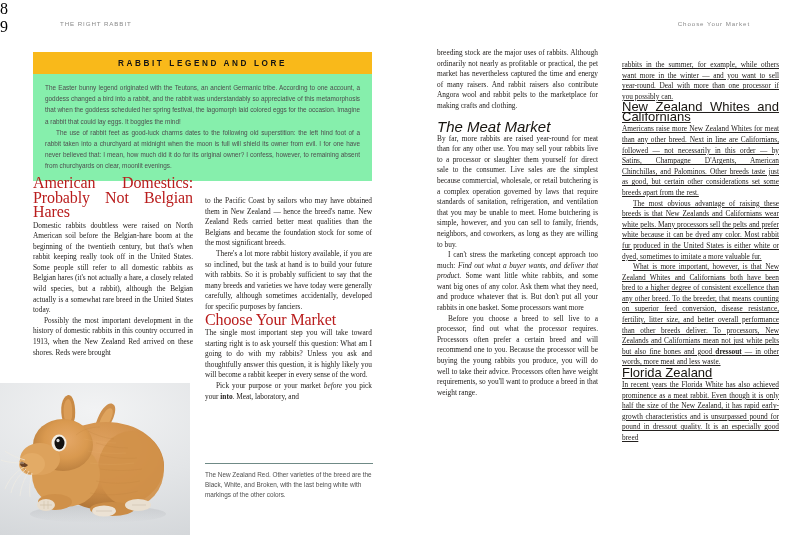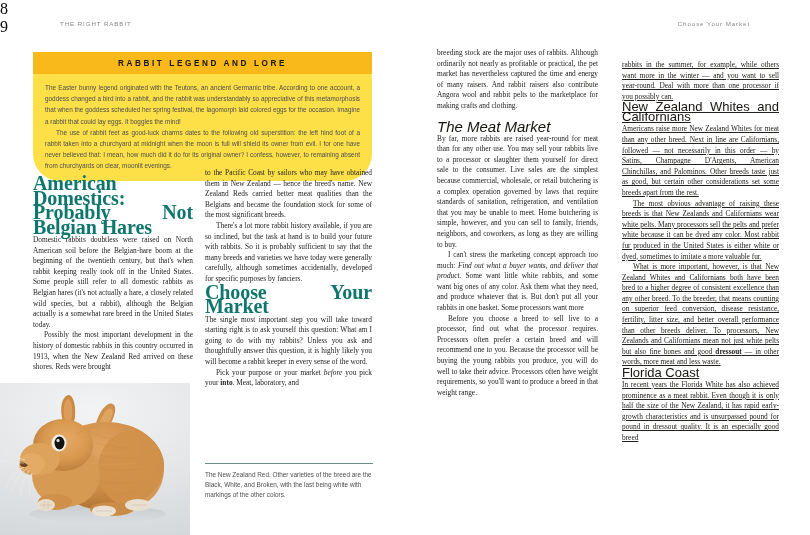--- a/index.html
+++ b/index.html
@@ -30,23 +30,22 @@
   #rh-left     { left: 60px; }
   #folio-right { right: 33px; }
   #rh-right    { right: 60px; }
 
   
   #sidebar-box {
     position: absolute;
     left: 33px;
     top: 52px;
     width: 339px;
-    background: #fde047;
+    background: #86efac;
     box-sizing: border-box;
-    border-radius: 27px;
   }
   #sidebar-title-bar {
     background: #f9b91a;
     height: 22px;
     display: flex;
     align-items: center;
     justify-content: center;
   }
   #sidebar-title {
     font-family: "Liberation Sans", sans-serif;
@@ -82,24 +81,24 @@
   }
   .col p {
     margin: 0;
   }
   .col p.indent {
     text-indent: 11px;
   }
   h2.head {
     margin: 0 0 1px 0;
     font-family: "Liberation Serif", serif;
-    font-size: 20px;
-    font-weight: bold;
+    font-size: 16px;
+    font-weight: normal;
     line-height: 14.5px;
-    color: #0f766e;
+    color: #b91c1c;
     letter-spacing: -0.1px;
   }
   h3.sub-italic {
     margin: 9px 0 2px 0;
     font-family: "Liberation Sans", sans-serif;
     font-size: 15px;
     font-weight: normal;
     font-style: italic;
     line-height: 11px;
     color: #17140f;
@@ -109,21 +108,21 @@
     font-family: "Liberation Sans", sans-serif;
     font-size: 13px;
     font-weight: normal;
     line-height: 10px;
     color: #17140f;
   }
   .sp { margin-top: 9px; }
 
   
   #col-l1 { left: 33px;  top: 176px; width: 160px; }
-  #col-l2 { left: 205px; top: 168px; width: 167px; }
+  #col-l2 { left: 205px; top: 196px; width: 167px; }
   #col-r1 { left: 437px; top: 48px;  width: 161px; }
   #col-r2 { left: 622px; top: 60px;  width: 157px; text-decoration: underline; }
 
   
   #photo {
     position: absolute;
     left: 0;
     top: 383px;
     width: 190px;
     height: 152px;
@@ -283,17 +282,17 @@
     <p class="indent"><span>I can't stress the marketing concept approach too much: </span><i>Find out what a buyer wants, and deliver that product.</i><span> Some want little white rabbits, and some want big ones of any color. Ask them what they need, and produce whatever that is. But don't put all your rabbits in one basket. Some processors want more</span></p>
     <p class="indent">Before you choose a breed to sell live to a processor, find out what the processor requires. Processors often prefer a certain breed and will recommend one to you. Because the processor will be buying the young rabbits you produce, you will do well to take their advice. Processors often have weight requirements, so you'll want to produce a breed in that weight range.</p>
   </div>
 
   <div id="col-r2" class="col">
     <p>rabbits in the summer, for example, while others want more in the winter — and you want to sell year-round. Deal with more than one processor if you possibly can.</p>
     <h3 class="sub-plain">New Zealand Whites and Californians</h3>
     <p>Americans raise more New Zealand Whites for meat than any other breed. Next in line are Californians, followed — not necessarily in this order — by Satins, Champagne D'Argents, American Chinchillas, and Palominos. Other breeds taste just as good, but certain other considerations set some breeds apart from the rest.</p>
     <p class="indent">The most obvious advantage of raising these breeds is that New Zealands and Californians wear white pelts. Many processors sell the pelts and prefer white because it can be dyed any color. Most rabbit fur produced in the United States is either white or dyed, sometimes to imitate a more valuable fur.</p>
     <p class="indent"><span>What is more important, however, is that New Zealand Whites and Californians both have been bred to a higher degree of consistent excellence than any other breed. To the breeder, that means counting on superior feed conversion, disease resistance, fertility, litter size, and better overall performance than other breeds deliver. To processors, New Zealands and Californians mean not just white pelts but also fine bones and good </span><b>dressout</b><span> — in other words, more meat and less waste.</span></p>
-    <h3 class="sub-plain">Florida Coast</h3>
+    <h3 class="sub-plain">Florida Zealand</h3>
     <p>In recent years the Florida White has also achieved prominence as a meat rabbit. Even though it is only half the size of the New Zealand, it has rapid early-growth characteristics and is unsurpassed pound for pound in dressout quality. It is an especially good breed</p>
   </div>
 
 </div>
 
 </body></html>

